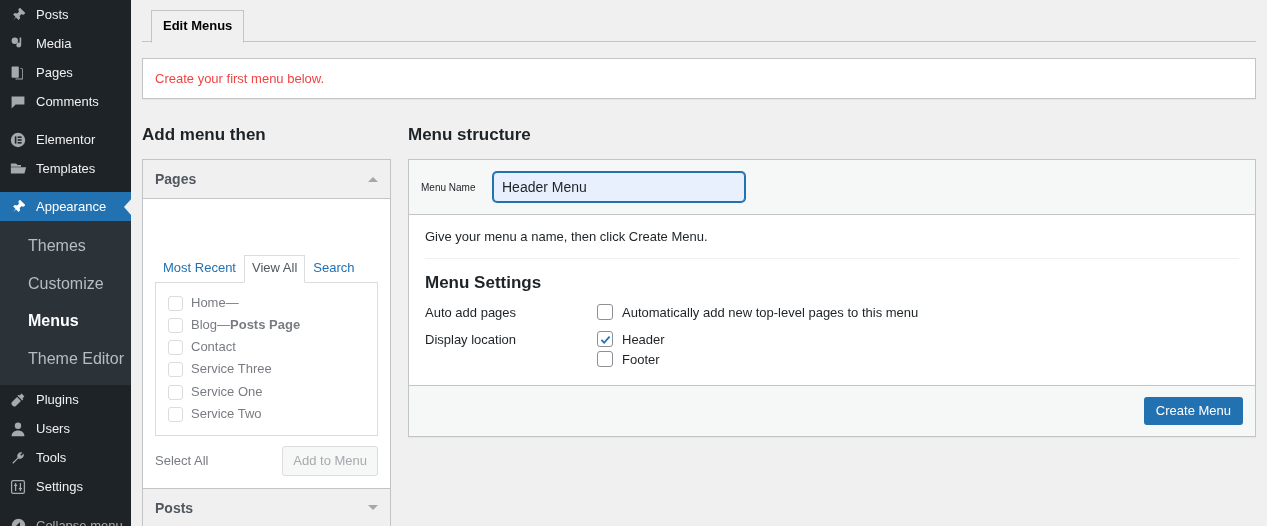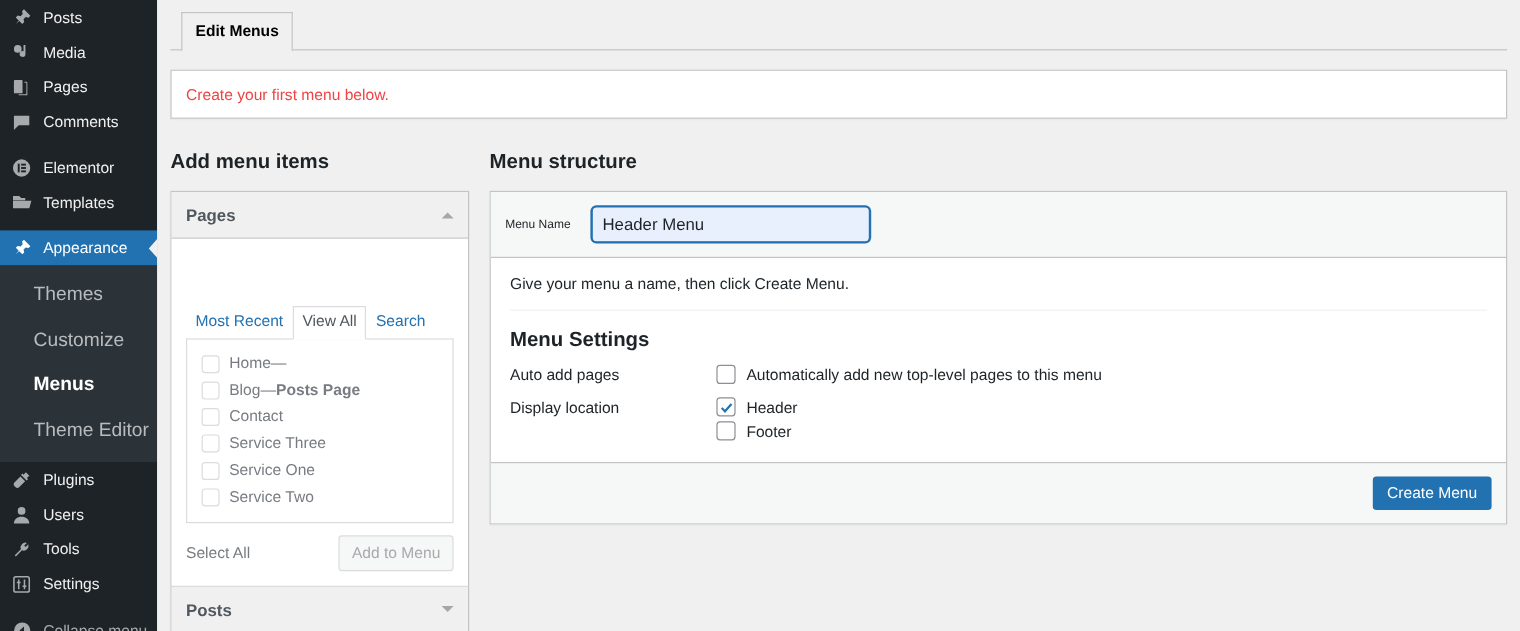--- a/index.html
+++ b/index.html
@@ -212,21 +212,21 @@
     display: flex; align-items: center;
     background: #f6f7f7;
     border-bottom: 1px solid #c3c4c7;
     padding: 12px 12px;
   }
   .menu-name-label {
     font-size: 10px; color: #1d2327;
     margin-right: 10px; width: 62px; flex: 0 0 62px;
   }
   .menu-name-input {
-    width: 232px; height: 30px;
+    width: 252px; height: 30px;
     border: 1px solid #2271b1;
     border-radius: 4px;
     background: #e8f0fe;
     color: #1d2327; font-size: 14px;
     padding: 0 8px;
     font-family: "Liberation Sans", sans-serif;
     outline: none;
     box-shadow: 0 0 0 1px #2271b1;
   }
   .menu-body { padding: 14px 16px 0 16px; }
@@ -413,21 +413,21 @@
       <span class="nav-tab nav-tab-active">Edit Menus</span>
     </div>
 
     <div class="notice">
       <p>Create your first menu below.</p>
     </div>
 
     <div class="columns">
 
       <div class="col-left">
-        <h3 class="col-title">Add menu items</h3>
+        <h3 class="col-title">Add menu then</h3>
 
         <div class="accordion">
           <div class="acc-head">
             <span>Pages</span>
             <span class="tri up"></span>
           </div>
           <div class="acc-body">
 
             <div class="tabs-row">
               <span class="ptab">Most Recent</span><span class="ptab active">View All</span><span class="ptab">Search</span>

